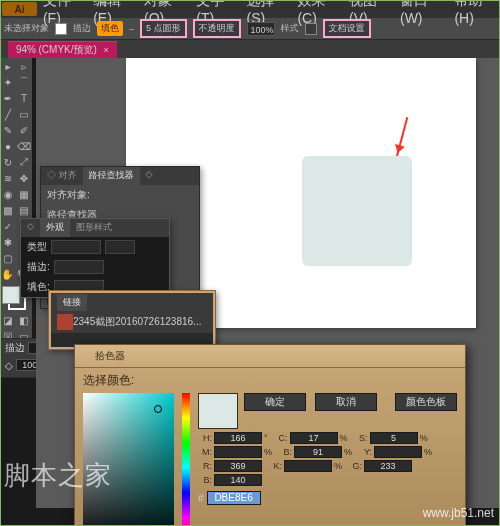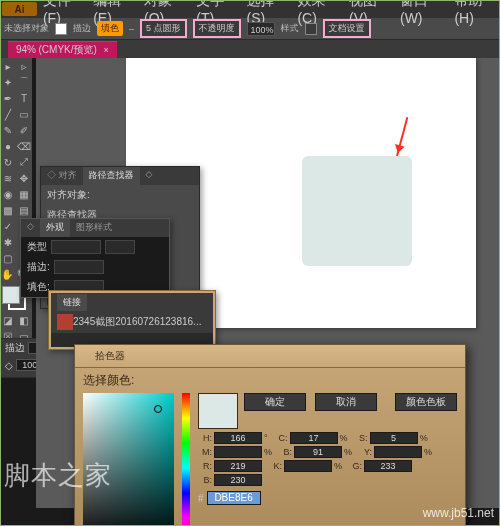--- a/index.html
+++ b/index.html
@@ -276,35 +276,35 @@
               <div class="vb">91</div>
               <span class="u">%</span>
             </div>
           <div class="vr">
               <span class="k">Y:</span>
               <div class="vb"></div>
               <span class="u">%</span>
             </div>
           <div class="vr">
               <span class="k">R:</span>
-              <div class="vb">219</div>
+              <div class="vb">369</div>
             </div>
           <div class="vr">
               <span class="k">K:</span>
               <div class="vb"></div>
               <span class="u">%</span>
             </div>
           <div class="vr">
               <span class="k">G:</span>
               <div class="vb">233</div>
             </div>
           <div class="vr"></div>
           <div class="vr">
               <span class="k">B:</span>
-              <div class="vb">230</div>
+              <div class="vb">140</div>
             </div>
         </div>
         <div class="hex">
             <span class="k">#</span>
             <div class="vb">DBE8E6</div>
           </div>
       </div>
     </div>
   </div>
 

